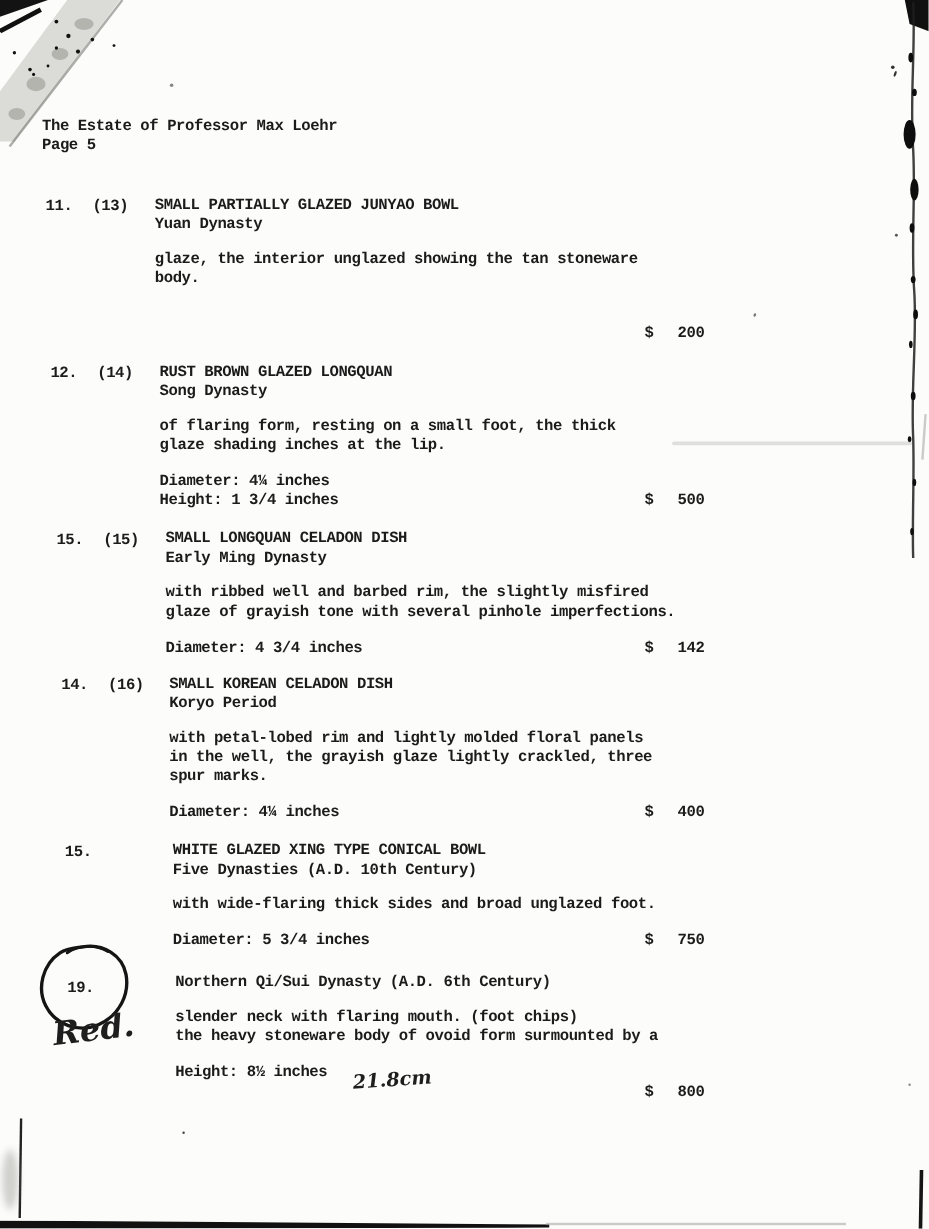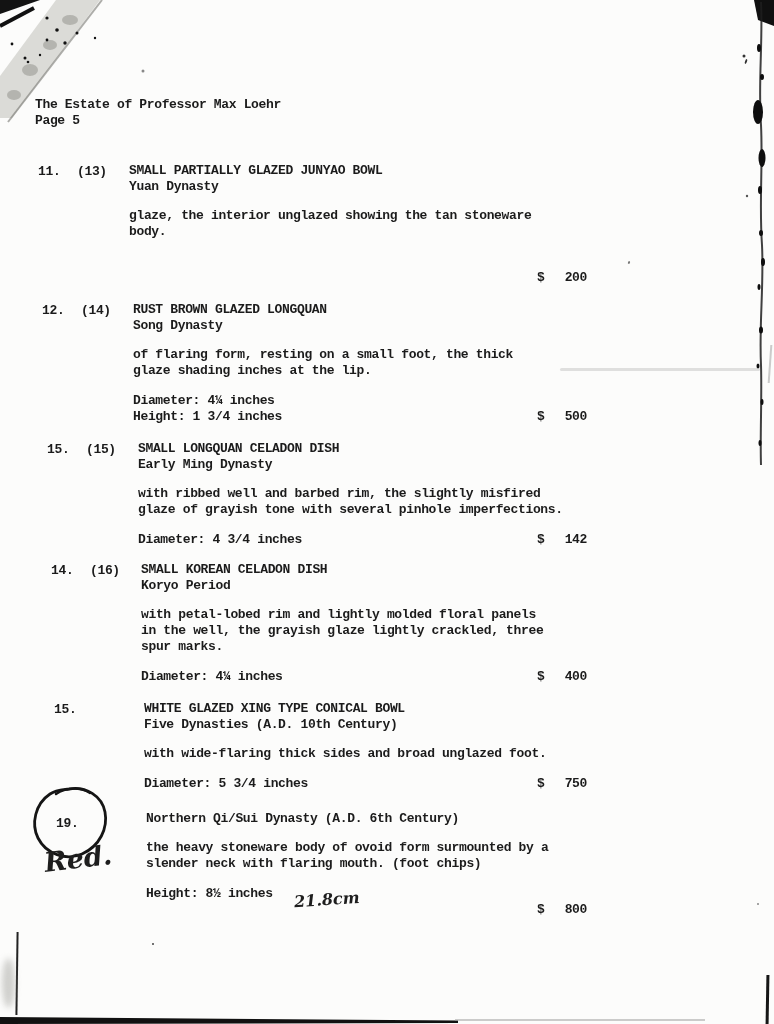--- a/index.html
+++ b/index.html
@@ -187,22 +187,22 @@
     <span>$</span>
     <span>750</span>
   </div>
 </div>
 
 <div class="item" style="top:811px">
   <span class="num" style="left:56px;top:5px">19.</span>
   <div class="txt" style="left:146px">
     <div class="dynasty">Northern Qi/Sui Dynasty (A.D. 6th Century)</div>
     <div class="desc">
+      <div class="line">slender neck with flaring mouth. (foot chips)</div>
       <div class="line">the heavy stoneware body of ovoid form surmounted by a</div>
-      <div class="line">slender neck with flaring mouth. (foot chips)</div>
     </div>
     <div class="dims">
       <div class="line">Height: 8½ inches</div>
     </div>
   </div>
   <div class="price" style="top:91px">
     <span>$</span>
     <span>800</span>
   </div>
 </div>

